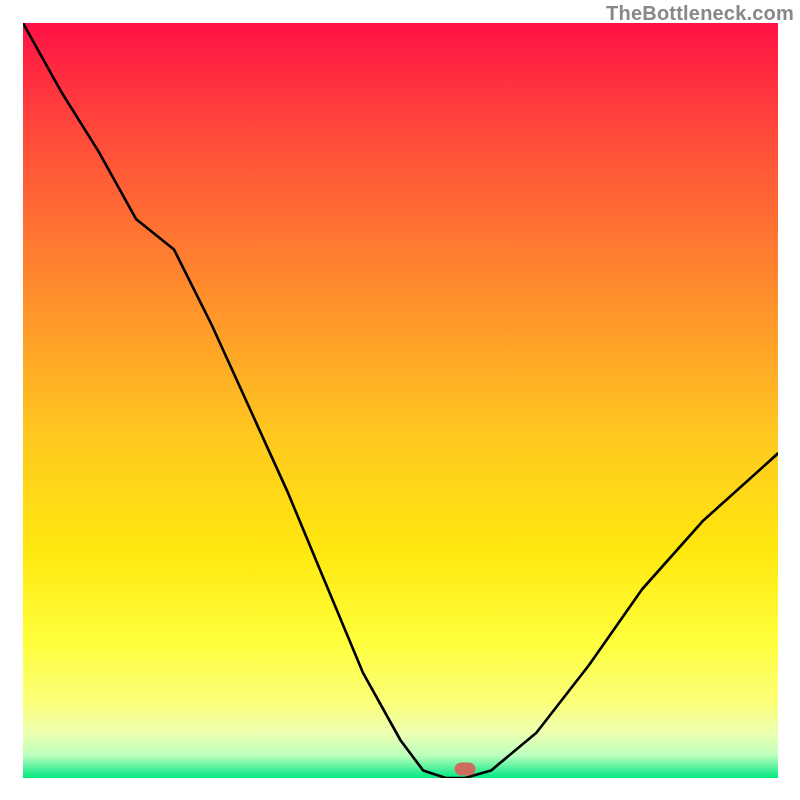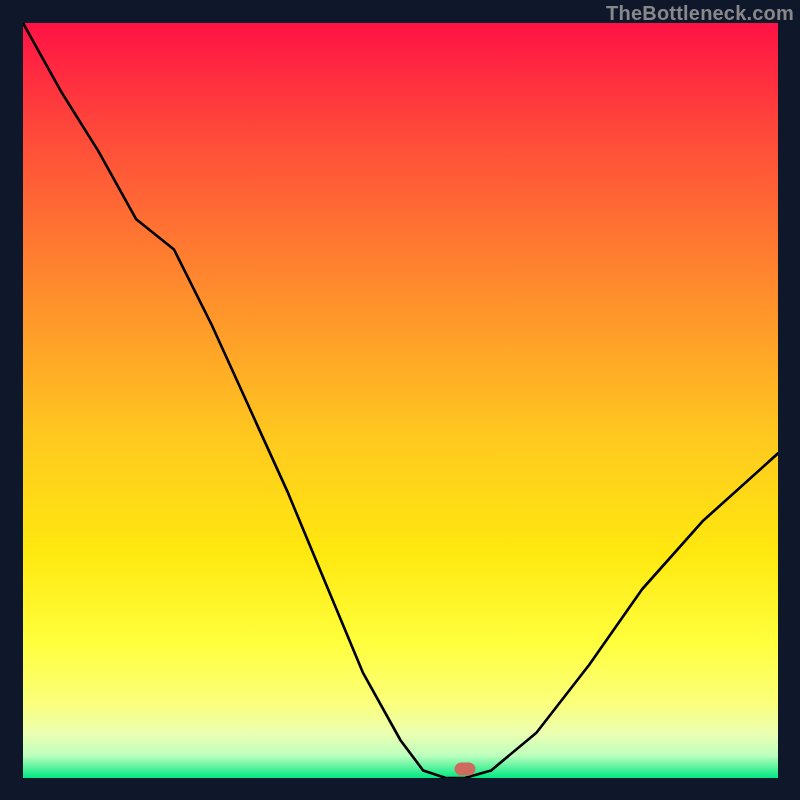--- a/index.html
+++ b/index.html
@@ -7,21 +7,21 @@
     padding: 0;
     width: 800px;
     height: 800px;
     background: #000000;
     overflow: hidden;
   }
   .stage {
     position: relative;
     width: 800px;
     height: 800px;
-    background: #0f172a;
+    background: #ffffff;
   }
   .plot {
     position: absolute;
     left: 23px;
     top: 23px;
     width: 755px;
     height: 755px;
     background: linear-gradient(
       to bottom,
       #ff1245 0%,

